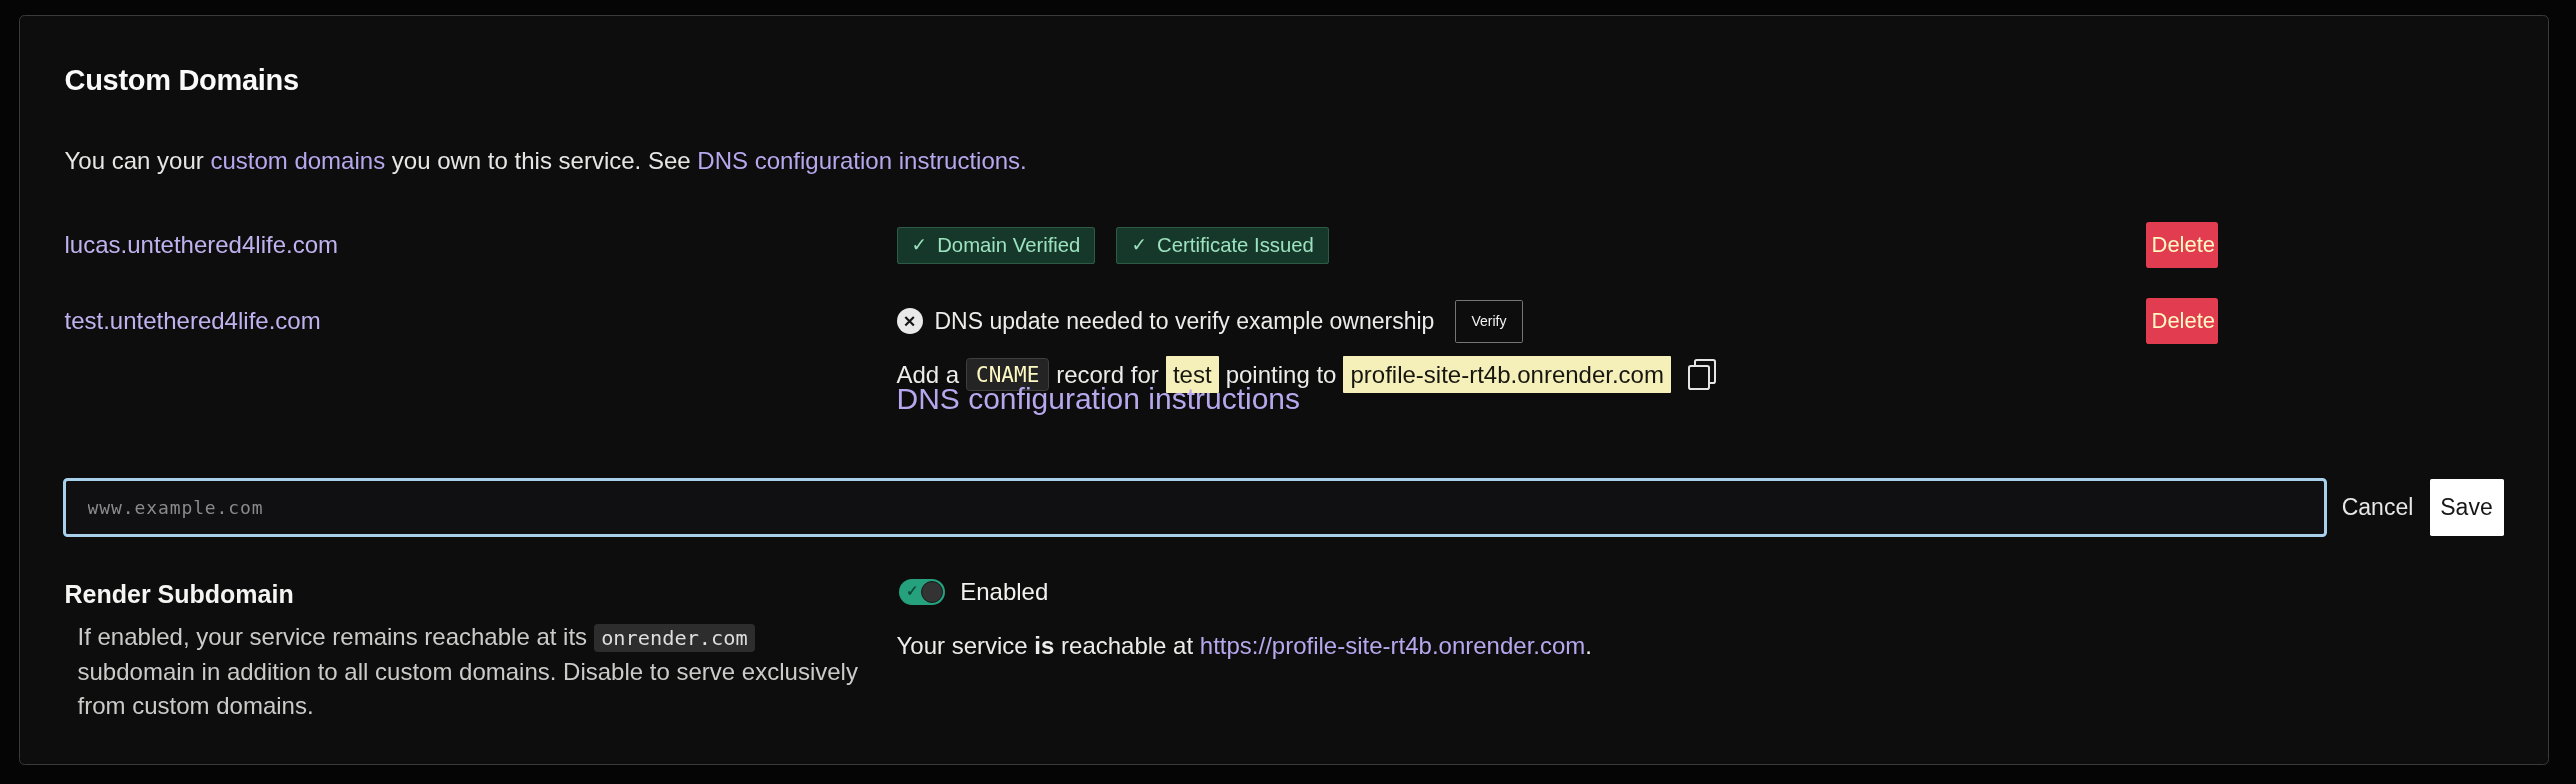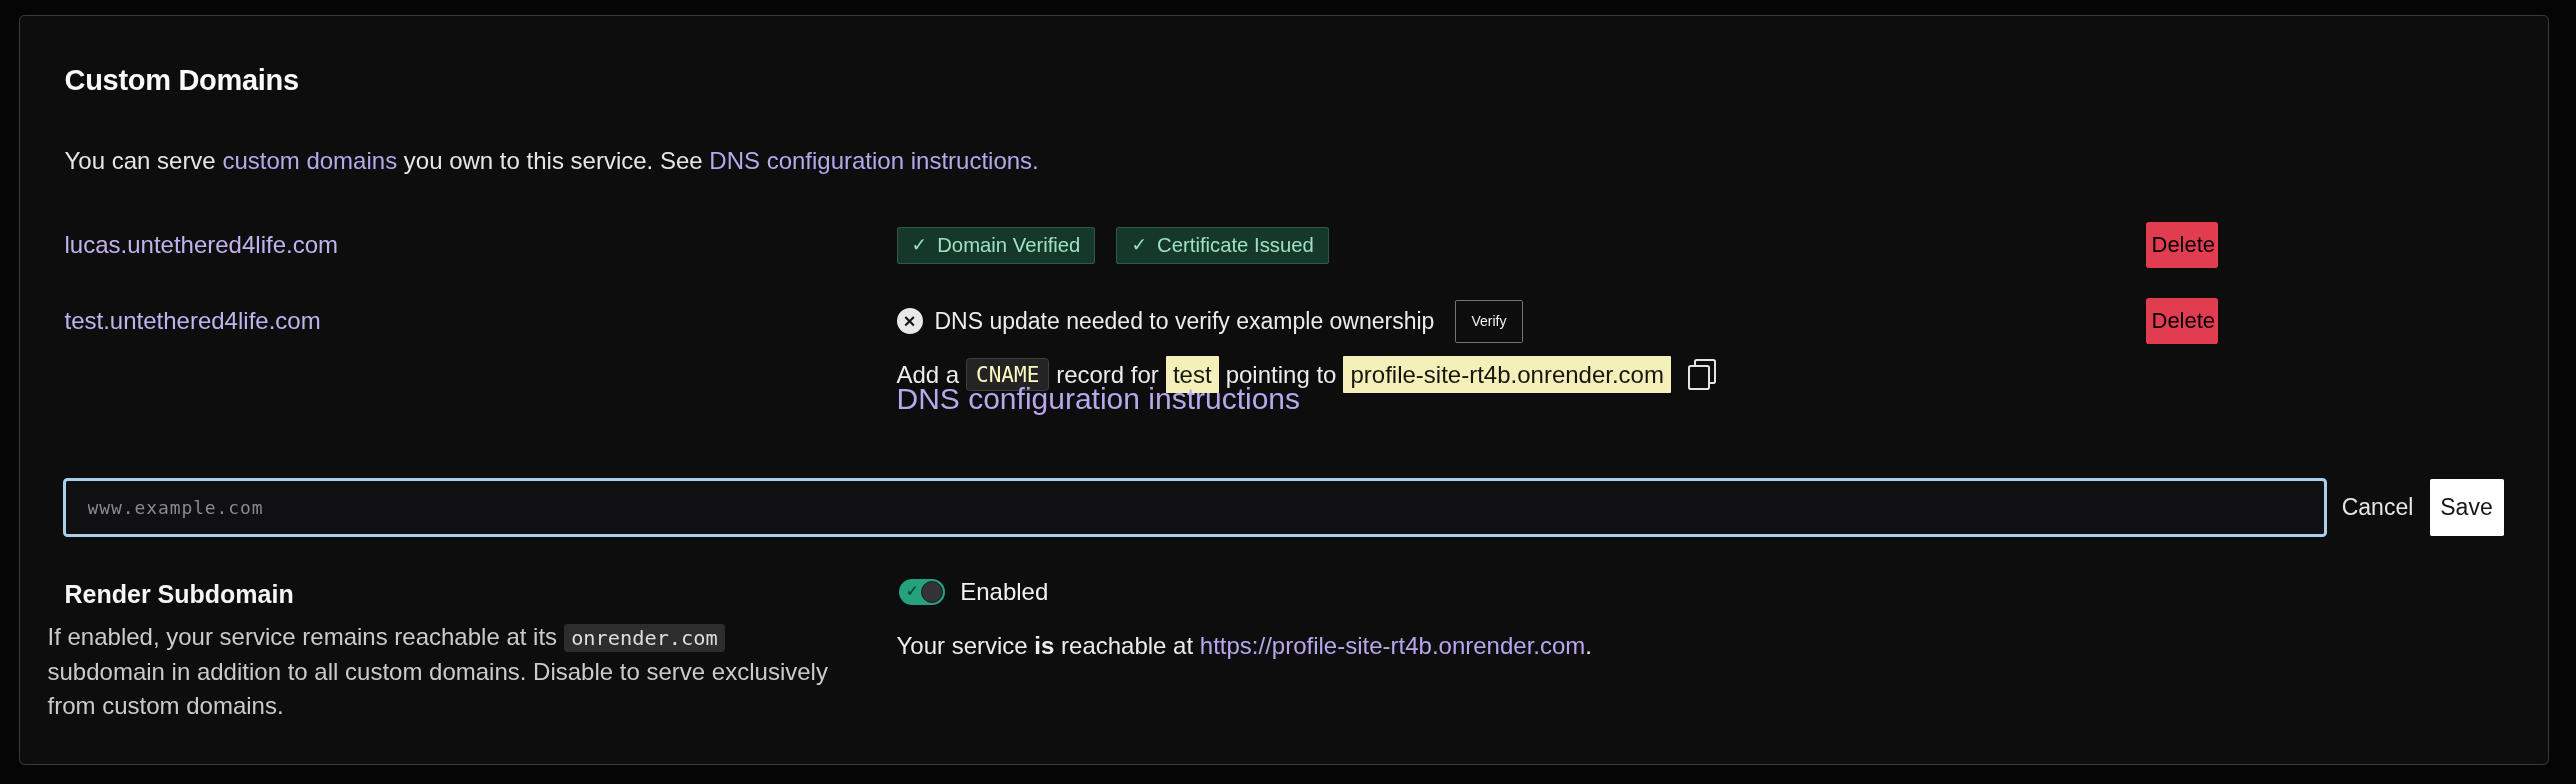--- a/index.html
+++ b/index.html
@@ -15,21 +15,21 @@
   .col-name{position:absolute;left:45px;top:0;height:100%;display:flex;align-items:center;}
   .col-mid{position:absolute;left:877px;top:0;height:100%;display:flex;align-items:center;}
   .col-right{position:absolute;left:2126px;top:0;height:100%;display:flex;align-items:center;}
   .domain-name{font-size:24px;color:#c0b2ee;}
   .badges{display:flex;gap:21px;}
   .badge{display:inline-flex;align-items:center;gap:10.2px;height:35px;padding:0 14px;
          background:#16382a;border:0.9px solid rgba(130,220,175,.22);border-radius:2.8px;
          color:#9de2bf;font-size:20.3px;white-space:nowrap;}
   .badge .check{font-size:18.5px;line-height:1;}
   .btn-delete{height:46px;width:72px;background:#e23c50;border:none;border-radius:2.8px;
-         color:#000000;font-size:22px;font-family:inherit;cursor:pointer;}
+         color:#fef9c3;font-size:22px;font-family:inherit;cursor:pointer;}
   .status-line{display:flex;align-items:center;gap:12px;font-size:23px;color:#ececea;}
   .error-icon{width:26px;height:26px;border-radius:50%;background:#e9e9e9;color:#141414;
          display:flex;align-items:center;justify-content:center;font-size:15.7px;font-weight:700;flex:none;}
   .btn-verify{height:43px;padding:0 15.7px;margin-left:8.3px;background:transparent;
          border:0.9px solid #757575;border-radius:1.8px;color:#f2f2f2;font-size:14px;
          font-family:inherit;cursor:pointer;}
   .cname-line{position:absolute;left:877px;top:337px;height:43px;display:flex;align-items:center;
          font-size:24px;color:#ececea;white-space:pre;}
   .chip{font-family:"DejaVu Sans Mono",monospace;font-size:21px;background:#242424;
          border:0.9px solid #3f3f3f;border-radius:3.7px;padding:3.7px 9.2px;color:#fef9c3;}
@@ -44,42 +44,42 @@
   .domain-input{position:absolute;left:43px;top:0;width:2264px;height:59px;box-sizing:border-box;
          background:#101013;border:3.7px solid #a9d0ea;border-radius:4.6px;outline:none;
          font-family:"DejaVu Sans Mono",monospace;font-size:18px;letter-spacing:0.9px;
          color:#d6d6d6;padding:0 22px;}
   .domain-input::placeholder{color:#8a8a8a;}
   .btn-cancel{position:absolute;left:2312px;top:0;height:59px;width:92px;background:transparent;
          border:none;color:#e6e6e6;font-size:23px;font-family:inherit;cursor:pointer;}
   .btn-save{position:absolute;left:2410px;top:0.9px;height:57px;width:74px;background:#ffffff;
          border:none;border-radius:1.8px;color:#161616;font-size:23px;font-family:inherit;cursor:pointer;}
   .sub-heading{position:absolute;left:45px;top:564px;margin:0;font-size:25px;font-weight:700;color:#f5f5f3;}
-  .sub-desc{position:absolute;left:28px;top:604px;margin:0;width:782px;font-size:24px;
+  .sub-desc{position:absolute;left:58px;top:604px;margin:0;width:782px;font-size:24px;
          line-height:34px;color:#cbcbca;}
   .sub-desc .chip{font-size:20.3px;padding:1.8px 7.4px;background:#2d2d2d;border:none;color:#dedede;}
   .toggle-row{position:absolute;left:879px;top:561px;height:30px;display:flex;align-items:center;gap:15.7px;}
   .toggle{position:relative;width:46px;height:26px;border-radius:14px;background:#26a17e;cursor:pointer;flex:none;}
   .toggle .tcheck{position:absolute;left:7.4px;top:50%;transform:translateY(-54%);
          color:rgba(8,46,34,.75);font-size:15px;font-weight:700;}
   .toggle .knob{position:absolute;right:1.8px;top:1.8px;width:22px;height:22px;border-radius:50%;
          background:#333;border:1.8px solid #181818;box-sizing:border-box;}
   .toggle-label{font-size:24px;color:#f2f2f0;}
   .sub-status{position:absolute;left:877px;top:616px;margin:0;font-size:24px;color:#ececea;}
   .sub-status b{font-weight:700;}
 </style>
 </head>
 <body>
 
 <div class="stage">
   <section class="panel">
 
     <h1 class="title">Custom Domains</h1>
 
-    <p class="intro"><span>You can serve </span><a class="link">custom domains</a><span> you own to this service. See </span><a class="link">DNS configuration instructions.</a></p>
+    <p class="intro"><span>You can your </span><a class="link">custom domains</a><span> you own to this service. See </span><a class="link">DNS configuration instructions.</a></p>
 
     <div class="row" style="top:205px;height:48px;">
       <div class="col-name">
         <a class="link domain-name">lucas.untethered4life.com</a>
       </div>
       <div class="col-mid">
         <div class="badges">
           <span class="badge">
             <span class="check">✓</span>
             <span>Domain Verified</span>

